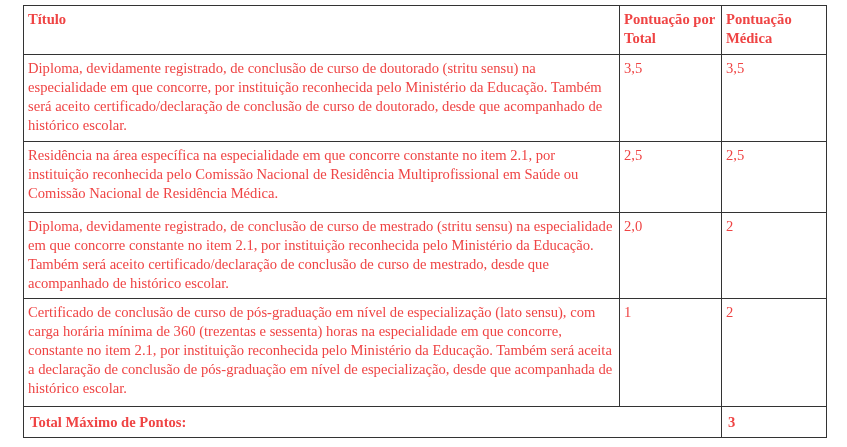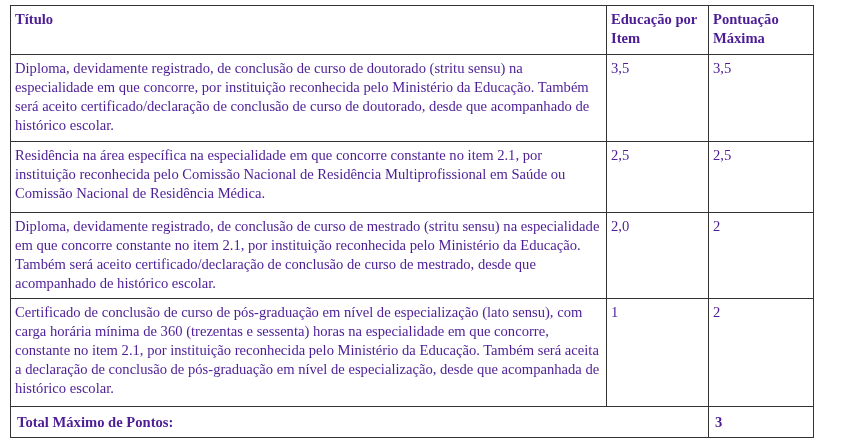--- a/index.html
+++ b/index.html
@@ -1,25 +1,25 @@
 <!DOCTYPE html>
 <html><head>
   <meta charset="utf-8">
   <style>
     html, body { margin: 0; padding: 0; background: #ffffff; }
     body { width: 847px; height: 447px; position: relative; overflow: hidden; }
     table.scoring {
       position: absolute;
-      left: 10px; top: 5px;
+      left: 23px; top: 5px;
       width: 694px;
       border-collapse: collapse;
       font-family: "Liberation Serif", "DejaVu Serif", serif;
       font-size: 14.6px;
       line-height: 19px;
-      color: #4c1d95;
+      color: #ef4444;
       table-layout: fixed;
     }
     table.scoring td, table.scoring th {
       border: 1.5px solid #333;
       vertical-align: top;
       padding: 4px 5px 4px 4px;
       text-align: left;
     }
     table.scoring th { font-weight: bold; }
     .col-title { width: 596px; }
@@ -39,22 +39,22 @@
 
 <table class="scoring">
   <colgroup>
     <col class="col-title">
     <col class="col-item">
     <col class="col-max">
   </colgroup>
   <tbody>
       <tr class="head-row">
     <th>Título</th>
-    <th>Educação por Item</th>
-    <th>Pontuação Máxima</th>
+    <th>Pontuação por Total</th>
+    <th>Pontuação Médica</th>
   </tr>
   <tr class="r1">
     <td class="justify">Diploma, devidamente registrado, de conclusão de curso de doutorado (stritu sensu) na especialidade em que concorre, por instituição reconhecida pelo Ministério da Educação. Também será aceito certificado/declaração de conclusão de curso de doutorado, desde que acompanhado de histórico escolar.</td>
     <td>3,5</td>
     <td>3,5</td>
   </tr>
   <tr class="r2">
     <td class="justify">Residência na área específica na especialidade em que concorre constante no item 2.1, por instituição reconhecida pelo Comissão Nacional de Residência Multiprofissional em Saúde ou Comissão Nacional de Residência Médica.</td>
     <td>2,5</td>
     <td>2,5</td>

